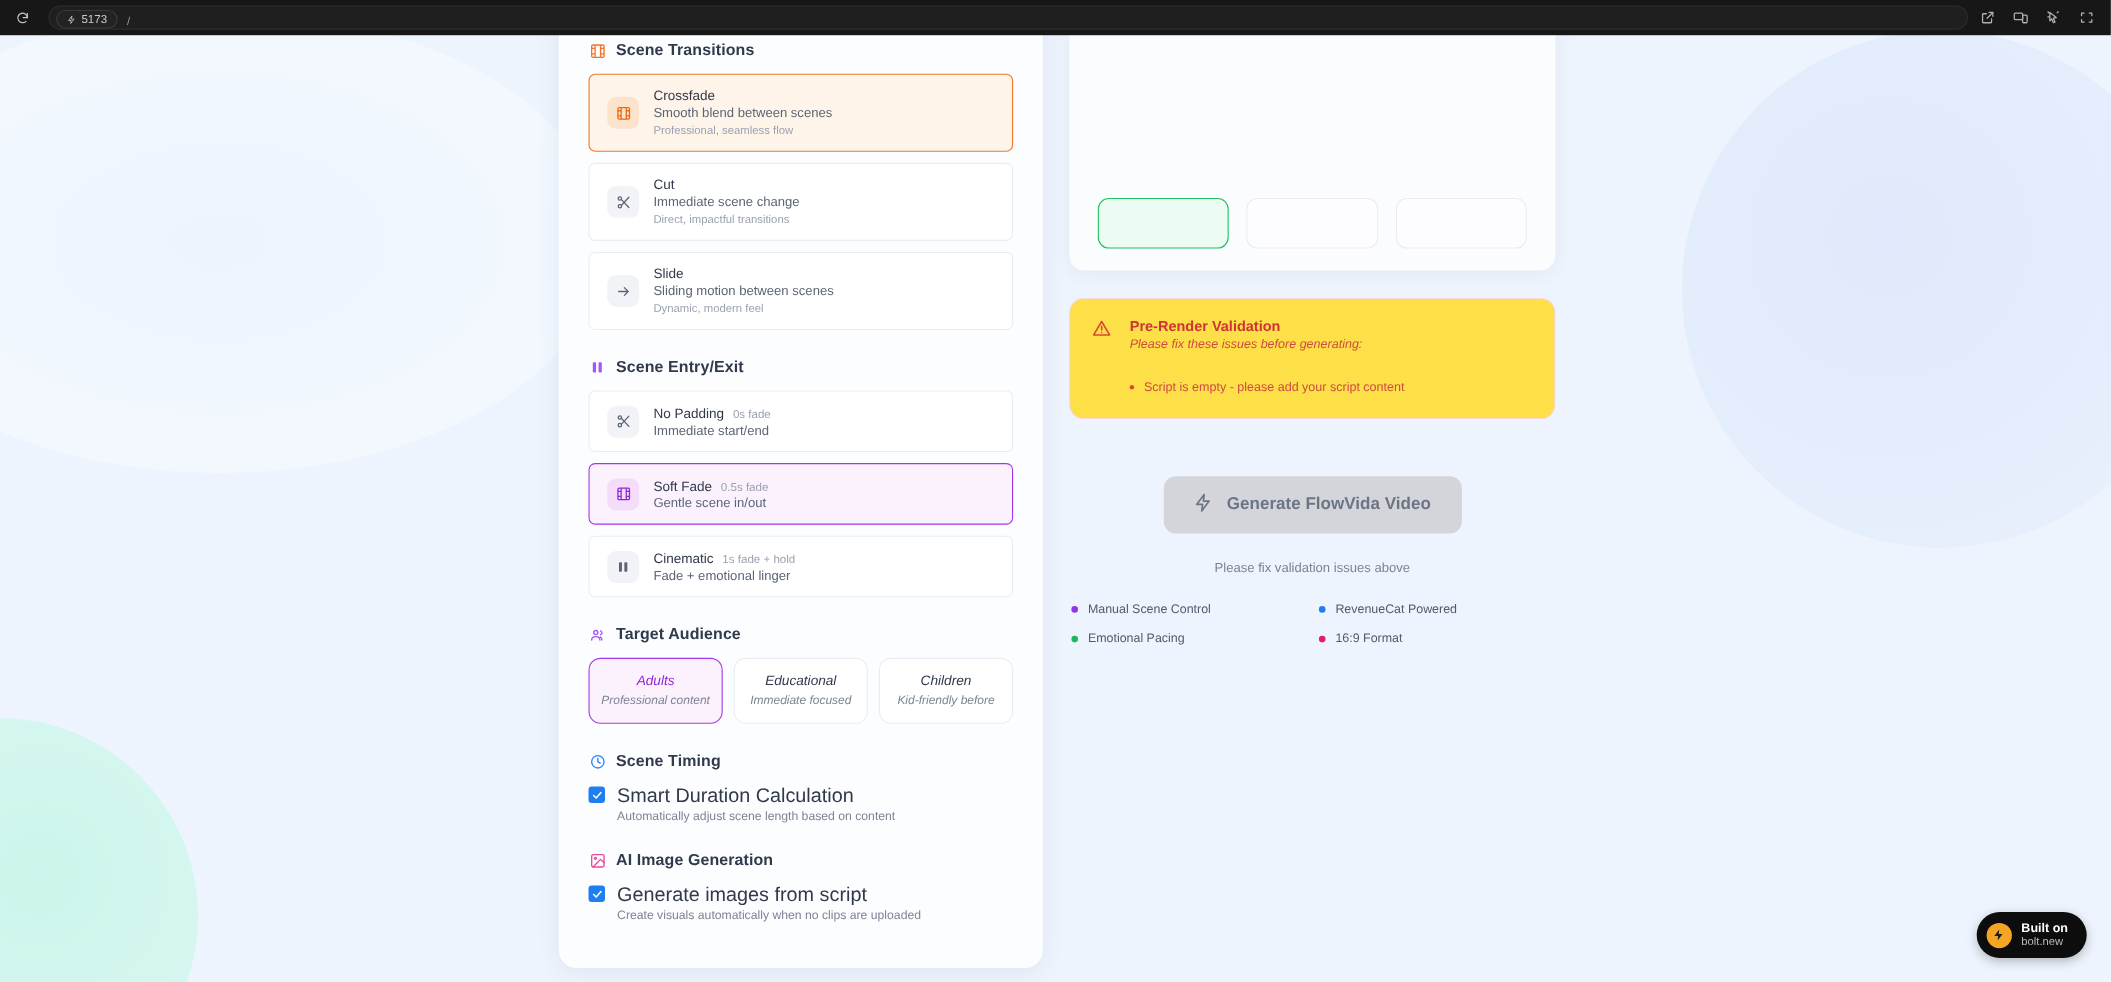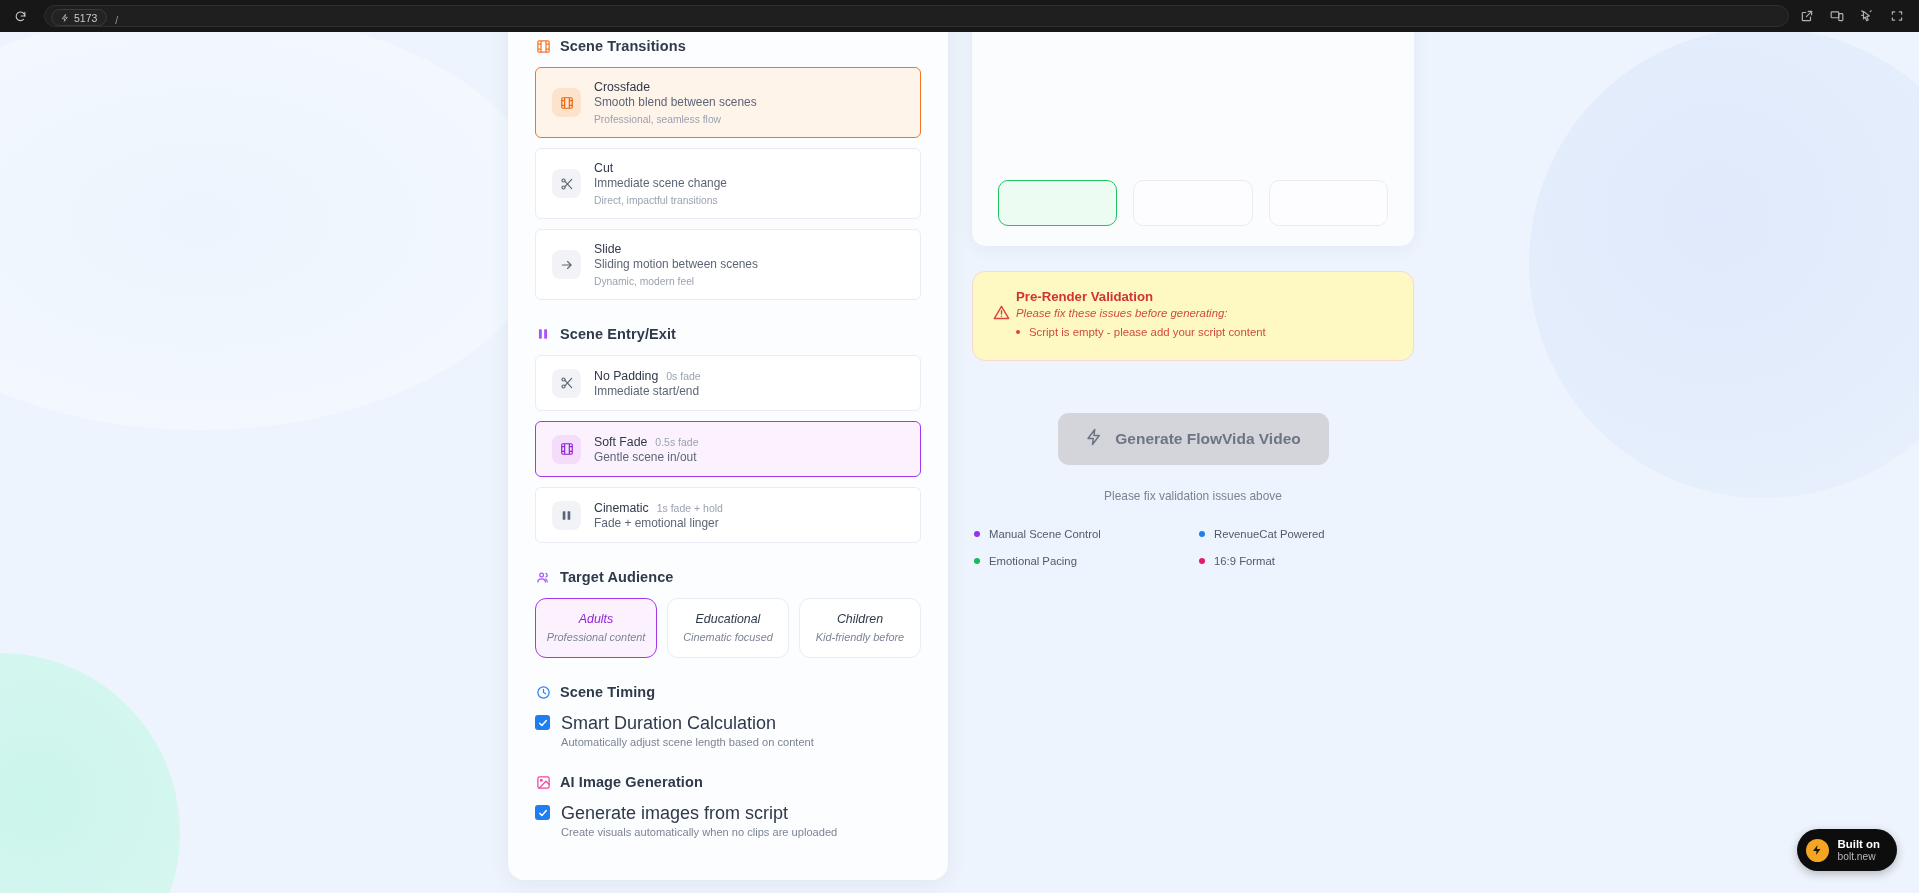--- a/index.html
+++ b/index.html
@@ -150,27 +150,27 @@
     height: 306px;
     overflow: hidden;
   }
   .vcard-row { display: flex; gap: 16px; padding-top: 240px; }
   .vtile { flex: 1; height: 46px; border: 1px solid #e9edf3; border-radius: 10px; background: #fdfdff; }
   .vtile.green { border: 1.6px solid #1ec45f; background: #edfcf2; }
 
   
   #validation {
     margin-top: 25px;
-    background: #fef9c3; border: 1px solid #f8d7d4;
+    background: #fde047; border: 1px solid #f8d7d4;
     border-radius: 13px; padding: 17px 20px 22px;
-    display: flex; gap: 6px; align-items: center;
+    display: flex; gap: 17px;
   }
   .vtitle { font-size: 13.2px; font-weight: bold; color: #cf3434; }
   .vsub { font-size: 11.4px; color: #d04a43; margin-top: 3px; font-style: italic; }
-  .vlist { margin-top: 7px; }
+  .vlist { margin-top: 27px; }
   .vitem { display: flex; align-items: center; gap: 9px; }
   .vdot { width: 4px; height: 4px; border-radius: 50%; background: #d9453c; flex: 0 0 4px; }
   .vitem span { font-size: 11.4px; color: #d04a43; }
 
   
   #gen-wrap { margin-top: 52px; display: flex; flex-direction: column; align-items: center; }
   #gen-btn {
     width: 271px; height: 52px;
     background: #d3d5da; border: none; border-radius: 11px;
     display: flex; align-items: center; justify-content: center; gap: 12px;
@@ -381,21 +381,21 @@
     <span class="stitle">Target Audience</span>
   </div>
 
   <div class="aud-grid">
     <div class="aud sel">
       <div class="aud-t1">Adults</div>
       <div class="aud-t2">Professional content</div>
     </div>
     <div class="aud">
       <div class="aud-t1">Educational</div>
-      <div class="aud-t2">Cinematic focused</div>
+      <div class="aud-t2">Immediate focused</div>
     </div>
     <div class="aud">
       <div class="aud-t1">Children</div>
       <div class="aud-t2">Kid-friendly before</div>
     </div>
   </div>
 
   <div class="section-head">
     <span class="sicon">
       <svg width="15" height="15" viewBox="0 0 24 24" fill="none" stroke="#2f82f2" stroke-width="2" stroke-linecap="round">

